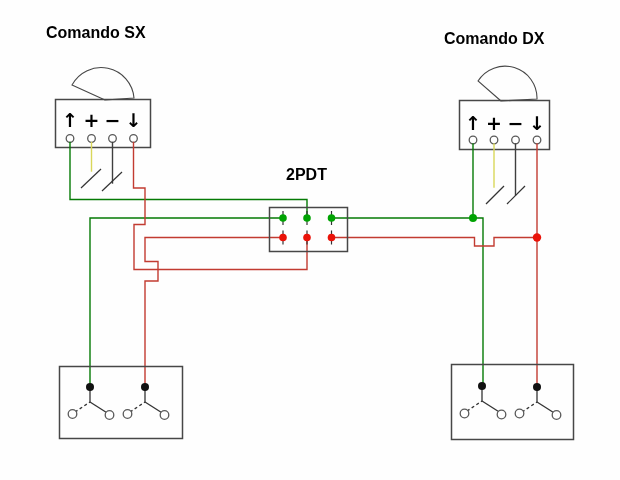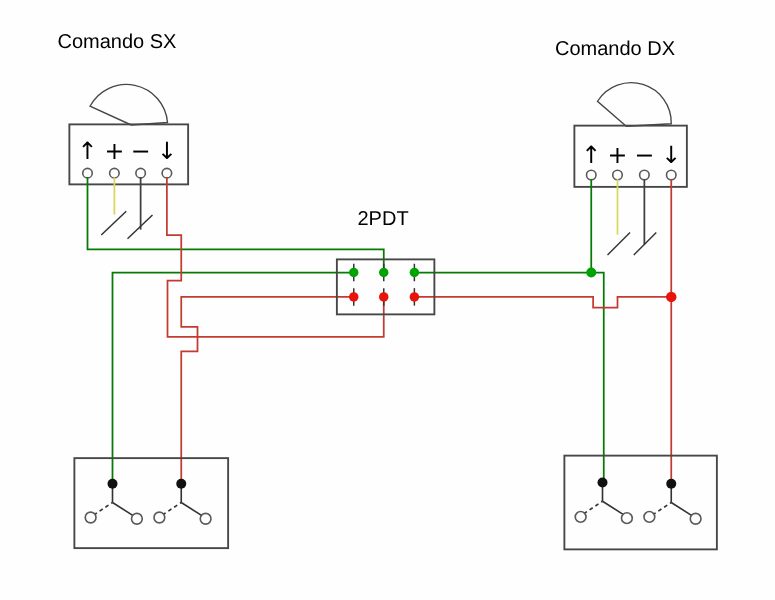--- a/index.html
+++ b/index.html
@@ -1,16 +1,16 @@
 <!DOCTYPE html>
 <html style="--background: #fefefe; --text: #000000; --outline: #474747; --circle-outline: #5a5a5a; --tick: #333333; --wire-green: #057a05; --wire-red: #c23b31; --wire-yellow: #d9d75a; --wire-dark: #3f3f3f; --dot-green: #00a303; --dot-red: #ea1309; --switch-dot: #111111;"><head>
 <meta charset="utf-8">
 <style>
   html,body{margin:0;padding:0;background:#ffffff;}
-  .stage{position:relative;width:620px;height:480px;background:var(--background,#fefefe);overflow:hidden;font-family:"Liberation Sans",sans-serif;}
+  .stage{position:relative;width:620px;height:480px;background:var(--background,#fefefe);overflow:hidden;font-family:"Liberation Sans",sans-serif;font-weight:bold;}
   svg{display:block;}
   .label{font-family:"Liberation Sans",sans-serif;font-size:16px;fill:var(--text,#000);}
   .sym{font-family:"DejaVu Sans",sans-serif;font-size:19px;fill:var(--text,#000);text-anchor:middle;}
   .outline{fill:none;stroke:var(--outline,#474747);stroke-width:1.5;}
   .lever{fill:none;stroke:var(--outline,#474747);stroke-width:1.1;}
   .wire{fill:none;stroke-width:1.4;stroke-linejoin:miter;stroke-linecap:square;}
   .wire.green{stroke:var(--wire-green,#057a05);}
   .wire.red{stroke:var(--wire-red,#c23b31);}
   .wire.yellow{stroke:var(--wire-yellow,#ddd75a);}
   .wire.dark{stroke:var(--wire-dark,#3f3f3f);}

